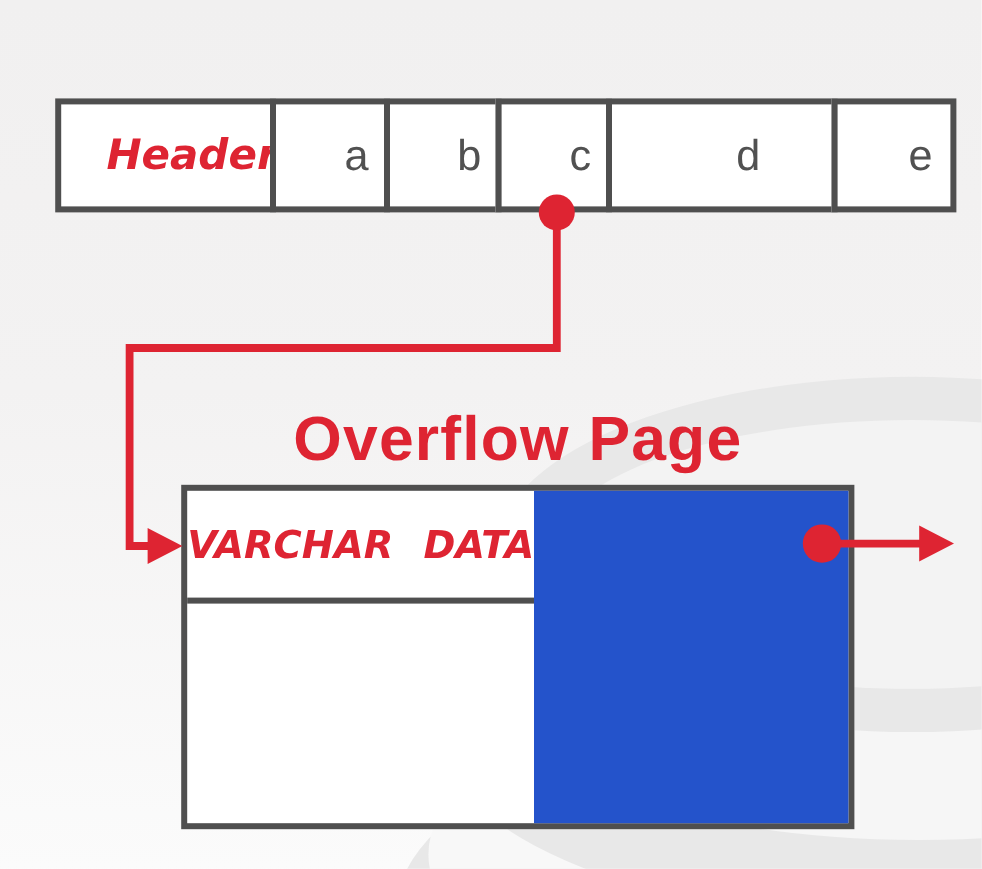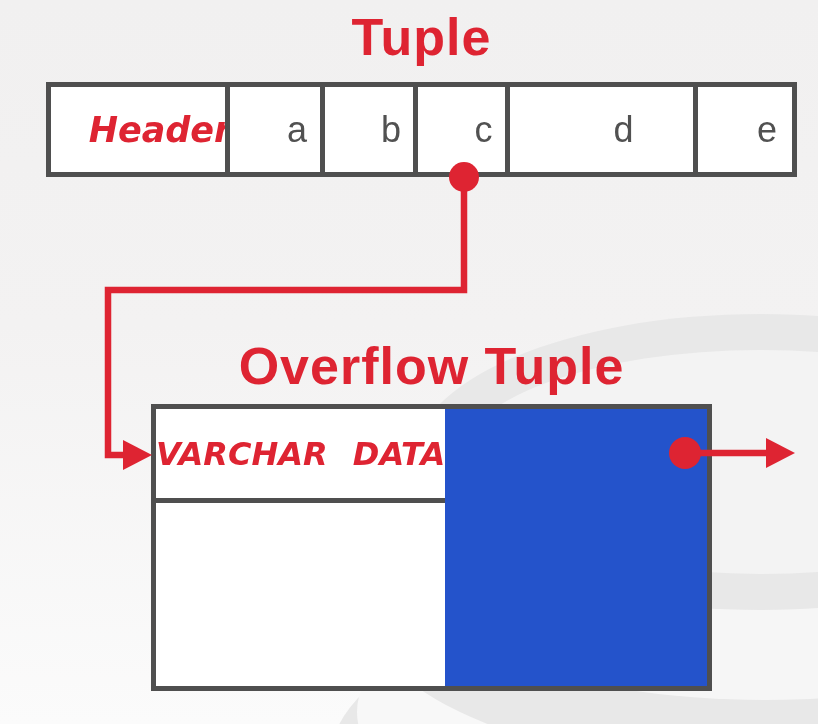--- a/index.html
+++ b/index.html
@@ -74,21 +74,20 @@
     <ellipse cx="810" cy="900" rx="520" ry="200" fill="#e8e8e8"></ellipse>
     <ellipse cx="800" cy="855" rx="480" ry="180" fill="#f8f8f8"></ellipse>
     <ellipse cx="790" cy="760" rx="460" ry="180" fill="#e8e8e8"></ellipse>
     <ellipse cx="782" cy="712" rx="425" ry="160" fill="#f8f8f8"></ellipse>
     <ellipse cx="772" cy="610" rx="405" ry="160" fill="#e8e8e8"></ellipse>
     <ellipse cx="766" cy="560" rx="370" ry="140" fill="#f6f6f6"></ellipse>
     <ellipse cx="760" cy="462" rx="348" ry="148" fill="#e8e8e8"></ellipse>
     <ellipse cx="760" cy="462" rx="302" ry="112" fill="#f3f3f3"></ellipse>
   </svg>
 
-  <div class="diagram-title">Tuple</div>
 
   <div class="tuple-row">
     <div class="cell">
       <span class="data-text cell-header-label">Header</span>
     </div>
     <div class="cell">
       <span>a</span>
     </div>
     <div class="cell">
       <span>b</span>
@@ -97,21 +96,21 @@
       <span>c</span>
     </div>
     <div class="cell">
       <span>d</span>
     </div>
     <div class="cell">
       <span>e</span>
     </div>
   </div>
 
-  <div class="overflow-title">Overflow Tuple</div>
+  <div class="overflow-title">Overflow Page</div>
 
   <div class="overflow-box">
     <div class="overflow-varchar-row">
       <span class="data-text">VARCHAR DATA</span>
     </div>
     <div class="overflow-data-area"></div>
   </div>
 
   <svg class="overlay" width="818" height="724" viewBox="0 0 818 724">
     <polyline points="464,177 464,290 108,290 108,455 134,455" fill="none" stroke-width="6.5" stroke-linejoin="miter" stroke="#de2432"></polyline>

